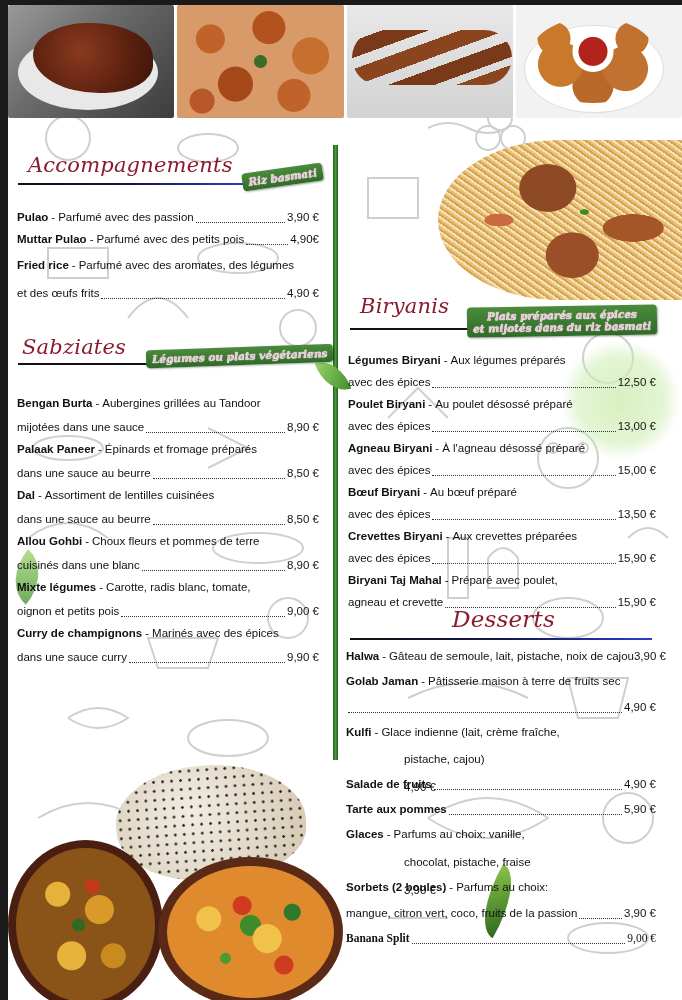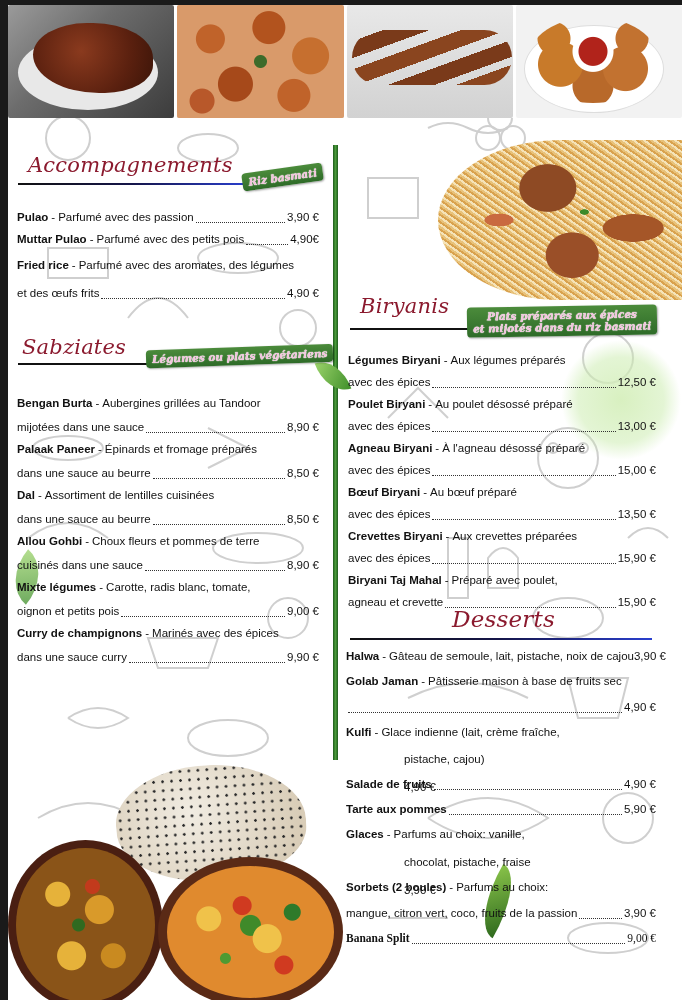--- a/index.html
+++ b/index.html
@@ -228,21 +228,21 @@
       <span class="desc">dans une sauce au beurre</span>
       <span class="dots"></span>
       <span class="price">8,50 €</span>
     </div>
   <div class="line">
       <span class="name">Allou Gohbi</span>
       <span class="sep">-</span>
       <span class="desc">Choux fleurs et pommes de terre</span>
     </div>
   <div class="line" style="margin-top:2px;">
-      <span class="desc">cuisinés dans une sauce</span>
+      <span class="desc">cuisinés dans une blanc</span>
       <span class="dots"></span>
       <span class="price">8,90 €</span>
     </div>
   <div class="line">
       <span class="name">Mixte légumes</span>
       <span class="sep">-</span>
       <span class="desc">Carotte, radis blanc, tomate,</span>
     </div>
   <div class="line" style="margin-top:2px;">
       <span class="desc">oignon et petits pois</span>
@@ -337,21 +337,21 @@
 <div class="menu-col" style="left:346px;top:645px;width:310px;">
   <div class="line">
       <span class="name">Halwa</span>
       <span class="sep">-</span>
       <span class="desc">Gâteau de semoule, lait, pistache, noix de cajou</span>
       <span class="price">3,90 €</span>
     </div>
   <div class="line" style="margin-top:3px;">
       <span class="name">Golab Jaman</span>
       <span class="sep">-</span>
-      <span class="desc">Pâtisserie maison à base de fruits sec</span>
+      <span class="desc">Pâtisserie maison à terre de fruits sec</span>
     </div>
   <div class="line" style="margin-top:4px;">
       <span class="dots"></span>
       <span class="price">4,90 €</span>
     </div>
   <div class="line" style="margin-top:3px;">
       <span class="name">Kulfi</span>
       <span class="sep">-</span>
       <span class="desc">Glace indienne (lait, crème fraîche,</span>
     </div>

